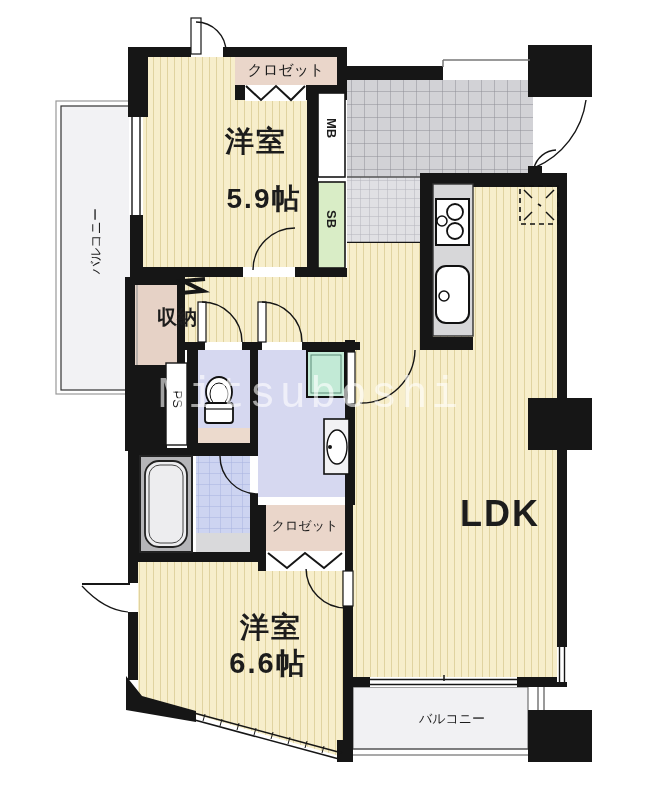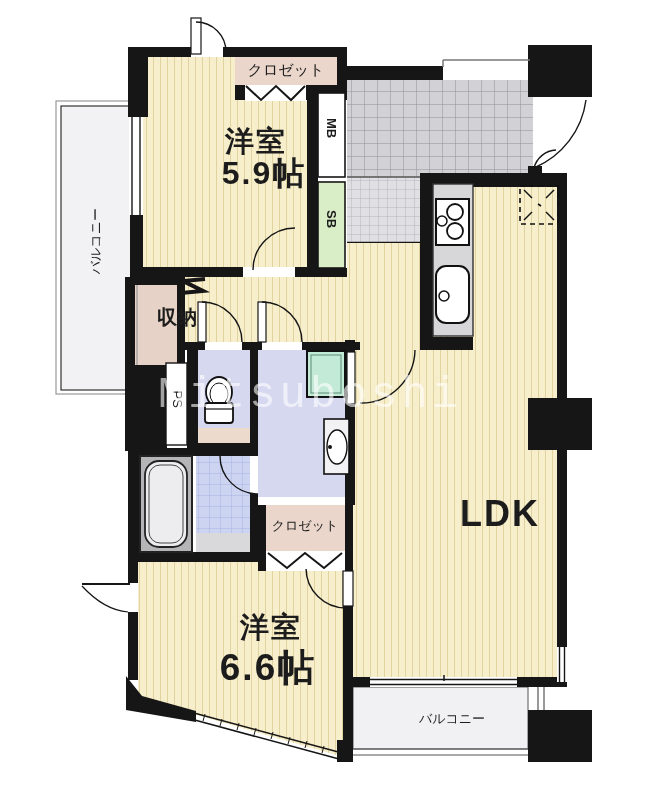--- a/index.html
+++ b/index.html
@@ -246,36 +246,36 @@
   </g>
 
   <g>
     <rect x="140" y="456" width="52" height="96" fill="#b5b5b8" stroke="#222" stroke-width="2"></rect>
     <rect x="145" y="461" width="42" height="86" rx="14" fill="#ededef" stroke="#222" stroke-width="1.8"></rect>
     <rect x="149" y="465" width="34" height="78" rx="11" fill="none" stroke="#444" stroke-width="1"></rect>
   </g>
 </svg>
 
   <div class="lbl big" style="left:160px;top:126px;width:120px;font-size:29px;">洋室</div>
-  <div class="lbl big" style="left:158px;top:156px;width:140px;font-size:32px;">5.9帖</div>
+  <div class="lbl big" style="left:158px;top:184px;width:140px;font-size:28px;">5.9帖</div>
 
   <div class="lbl" style="left:236px;top:62px;width:100px;font-size:15px;">クロゼット</div>
 
   <div class="lbl rot90" style="left:304px;top:121px;width:54px;font-size:13px;font-weight:bold;">MB</div>
   <div class="lbl rot90" style="left:304px;top:212px;width:54px;font-size:13px;font-weight:bold;">SB</div>
 
   <div class="lbl rotm90" style="left:36px;top:234px;width:120px;font-size:13px;">バルコニー</div>
 
   <div class="lbl" style="left:147px;top:306px;width:60px;font-size:20px;font-weight:bold;">収納</div>
 
   <div class="lbl rot90" style="left:152px;top:392px;width:50px;font-size:13px;">PS</div>
 
   <div class="lbl" style="left:258px;top:519px;width:94px;font-size:13px;">クロゼット</div>
 
   <div class="lbl big" style="left:404px;top:462px;width:120px;font-size:36px;margin-top:32px;">LDK</div>
 
   <div class="lbl big" style="left:175px;top:612px;width:120px;font-size:29px;">洋室</div>
-  <div class="lbl big" style="left:162px;top:648px;width:140px;font-size:37px;">6.6帖</div>
+  <div class="lbl big" style="left:162px;top:648px;width:140px;font-size:29px;">6.6帖</div>
 
   <div class="lbl" style="left:402px;top:712px;width:100px;font-size:13px;">バルコニー</div>
 
   <div class="wm">Mitsuboshi</div>
 </div>
 
 </body></html>

